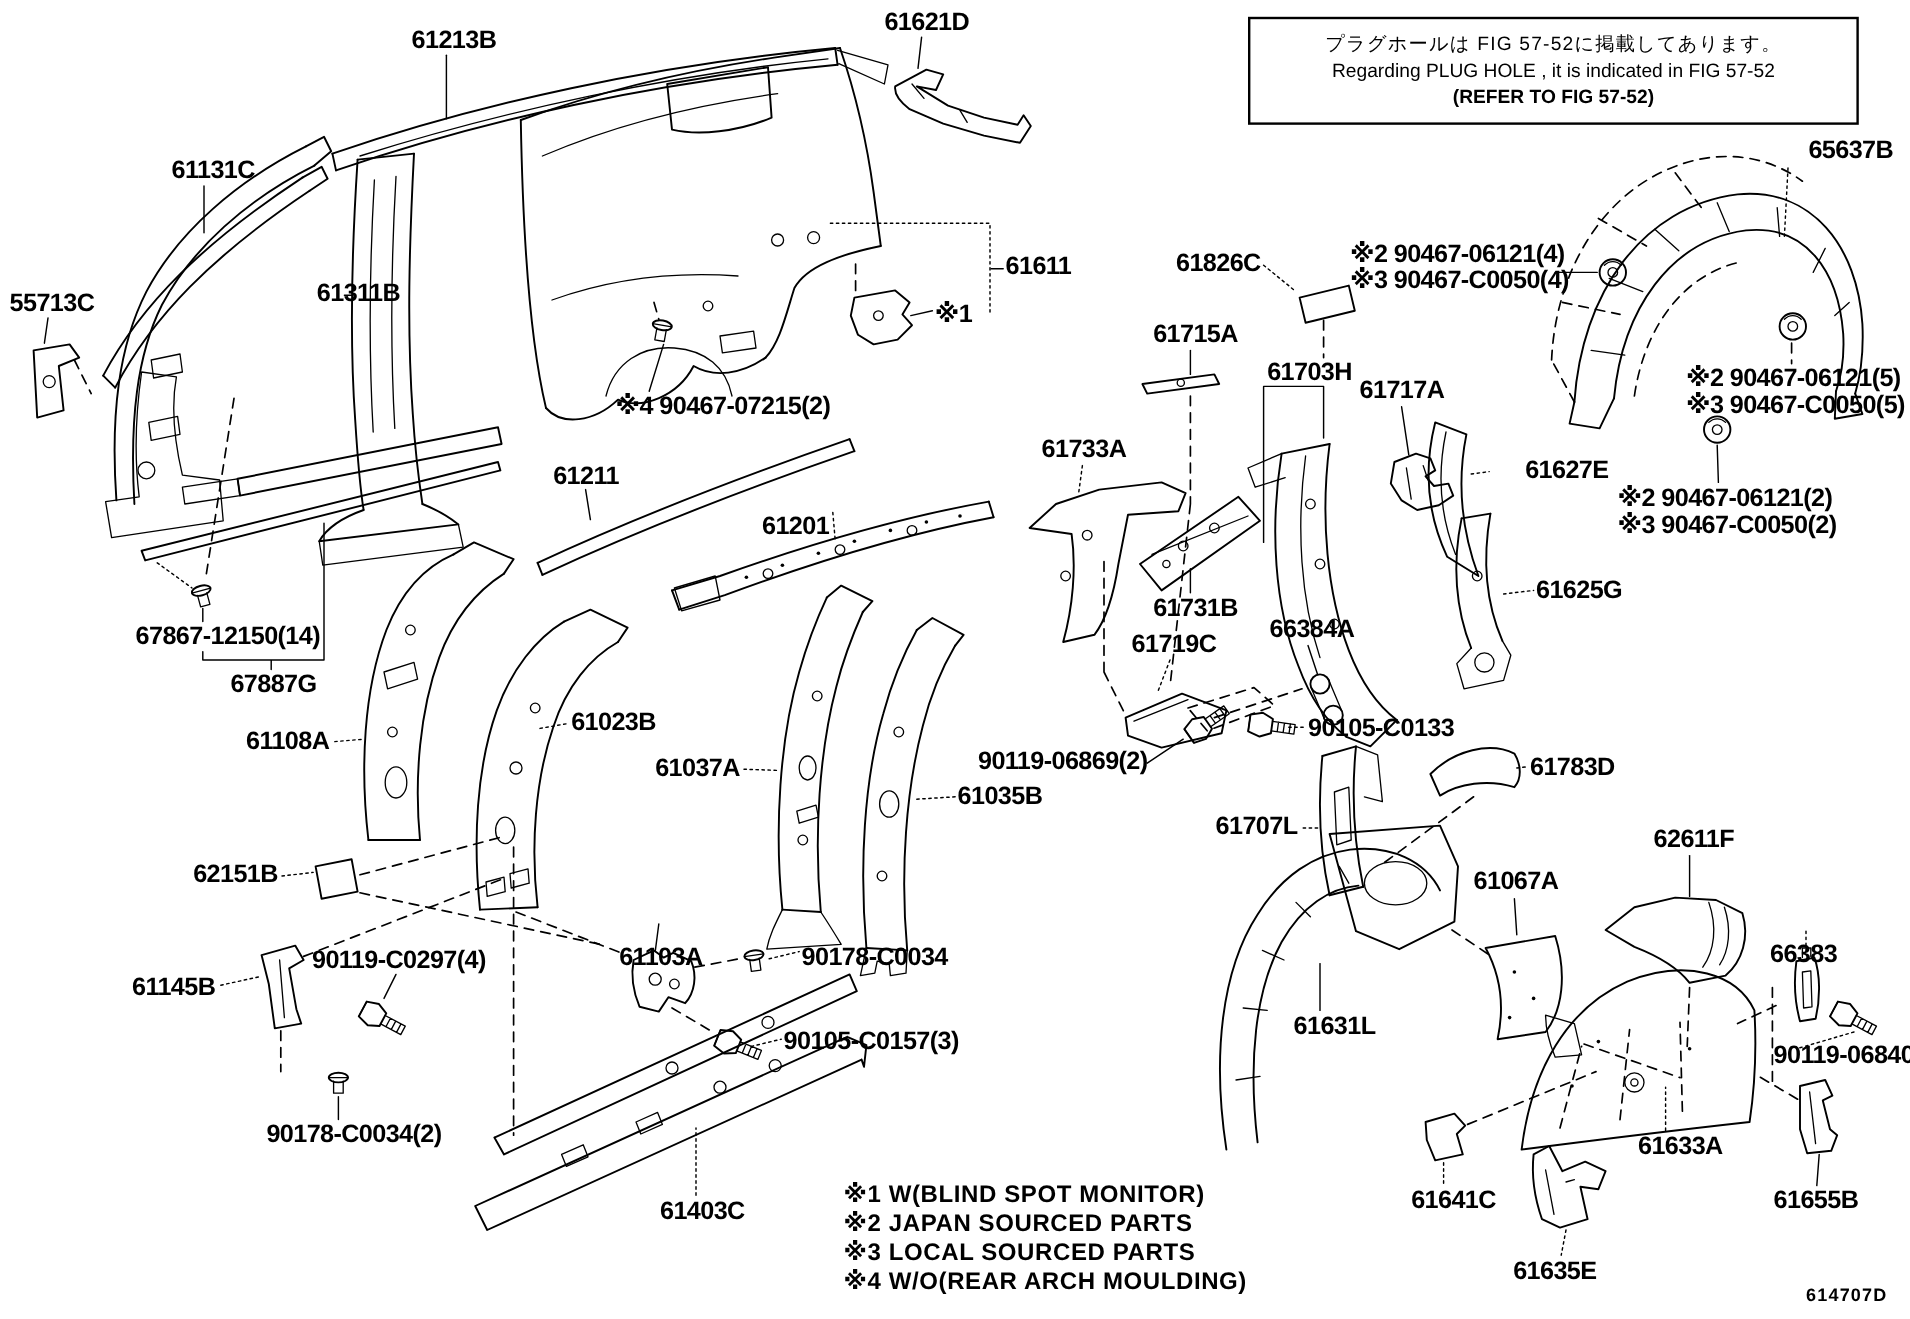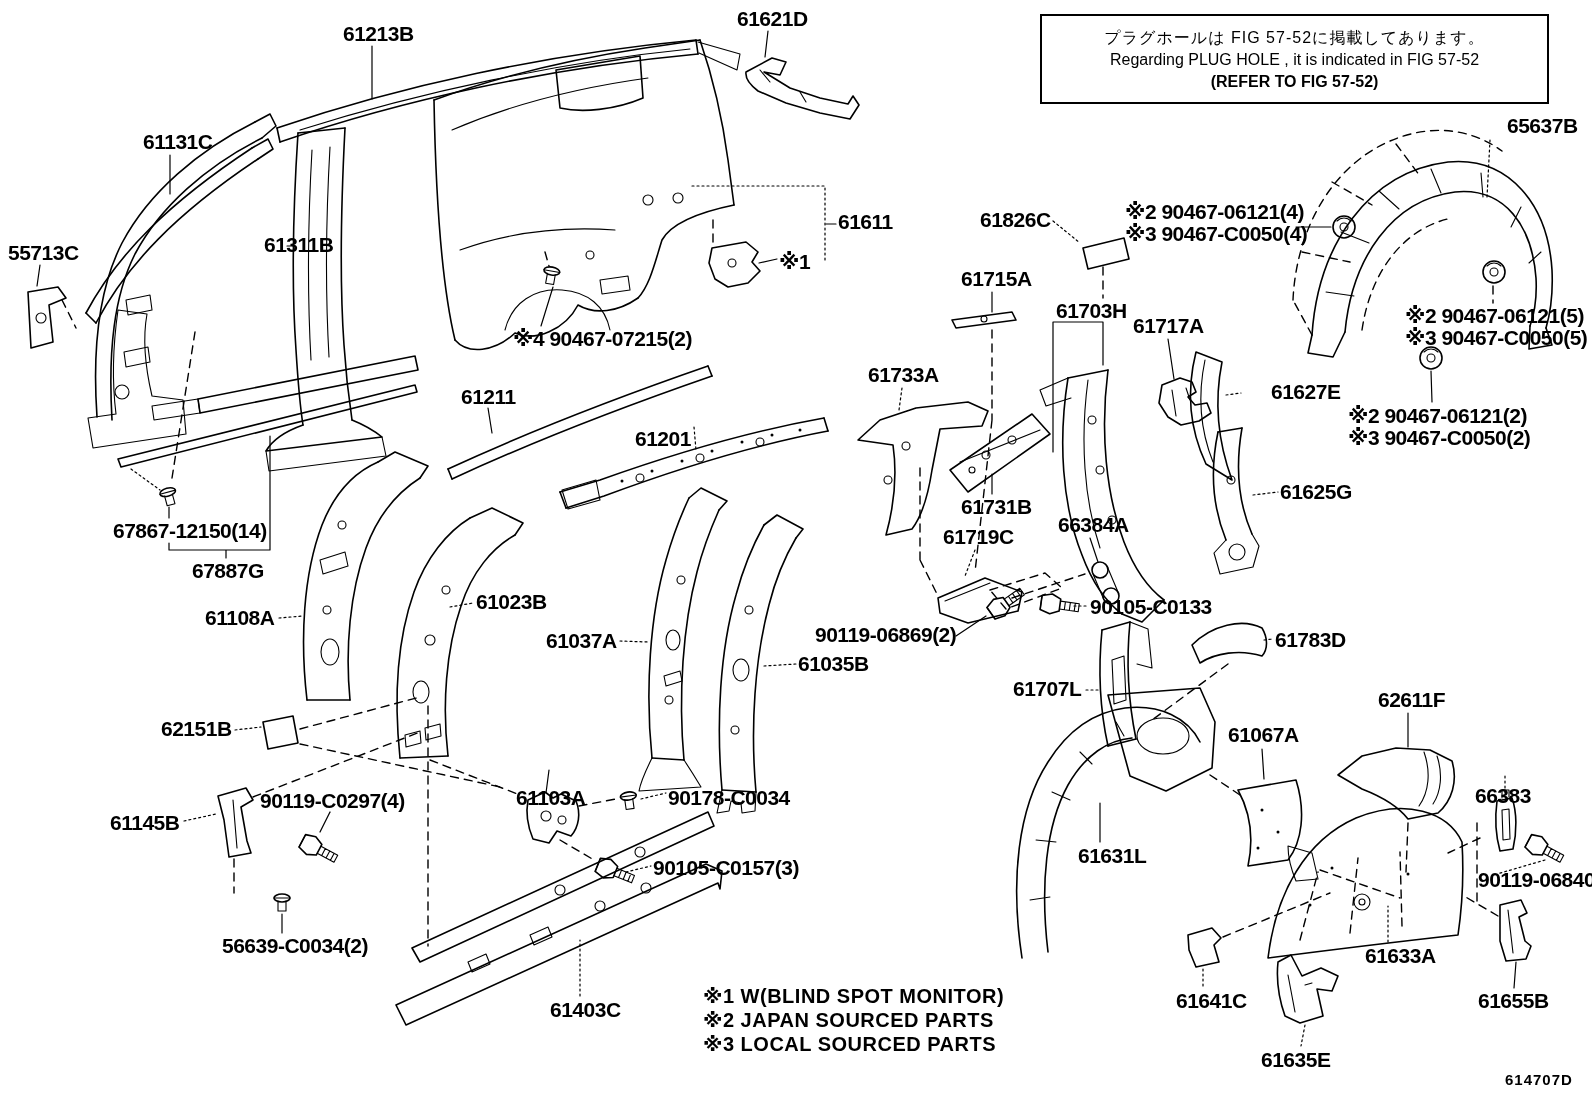--- a/index.html
+++ b/index.html
@@ -399,30 +399,31 @@
       <div class="part-label" style="left: 1378px; top: 689px;">62611F</div>
       <div class="part-label" style="left: 1228px; top: 724px;">61067A</div>
       <div class="part-label" style="left: 1475px; top: 785px;">66383</div>
       <div class="part-label" style="left: 161px; top: 718px;">62151B</div>
       <div class="part-label" style="left: 516px; top: 747px; margin-top: 40px;">61103A</div>
       <div class="part-label" style="left: 260px; top: 790px;">90119-C0297(4)</div>
       <div class="part-label" style="left: 110px; top: 812px;">61145B</div>
       <div class="part-label" style="left: 668px; top: 787px;">90178-C0034</div>
       <div class="part-label" style="left: 653px; top: 857px;">90105-C0157(3)</div>
       <div class="part-label" style="left: 1078px; top: 845px;">61631L</div>
-      <div class="part-label" style="left: 222px; top: 935px;">56639-C0034(2)</div>
+      <div class="part-label" style="left: 222px; top: 935px;">90178-C0034(2)</div>
       <div class="part-label" style="left: 550px; top: 999px;">61403C</div>
       <div class="part-label" style="left: 1478px; top: 869px;">90119-06840</div>
       <div class="part-label" style="left: 1176px; top: 990px;">61641C</div>
       <div class="part-label" style="left: 1365px; top: 945px;">61633A</div>
       <div class="part-label" style="left: 1478px; top: 990px;">61655B</div>
       <div class="part-label" style="left: 1261px; top: 1049px;">61635E</div>
     </div>
 
 <div class="legend">
       <div class="legend-line">※1 W(BLIND SPOT MONITOR)</div>
       <div class="legend-line">※2 JAPAN SOURCED PARTS</div>
       <div class="legend-line">※3 LOCAL SOURCED PARTS</div>
+      <div class="legend-line">※4 W/O(REAR ARCH MOULDING)</div>
     </div>
 
 <div class="figure-code">614707D</div>
 
 </div>
 
 </body></html>

